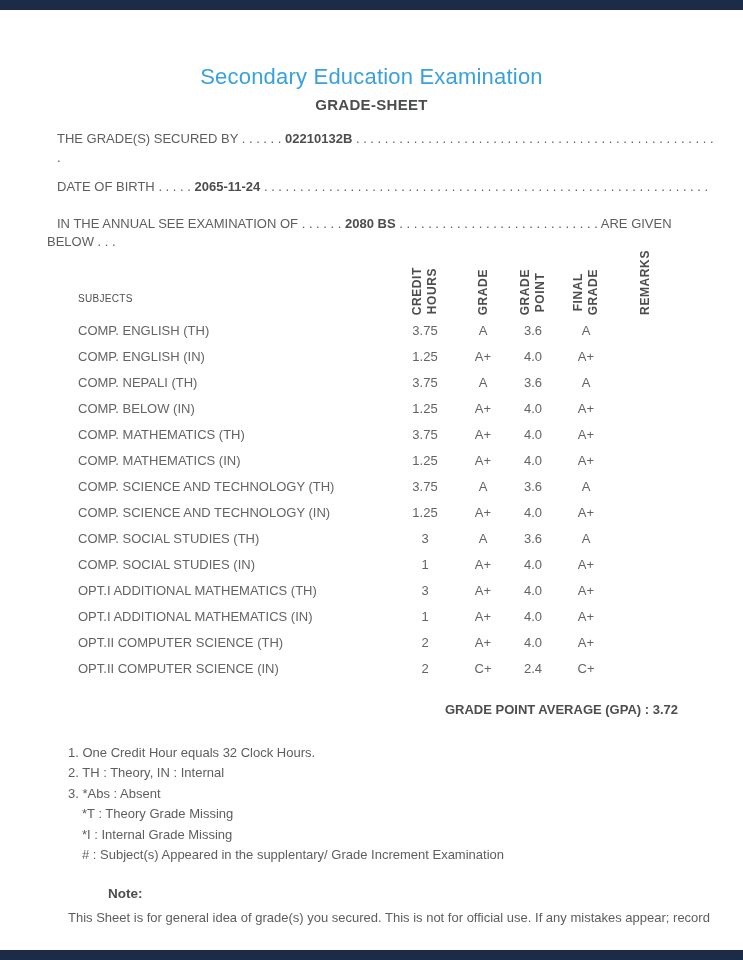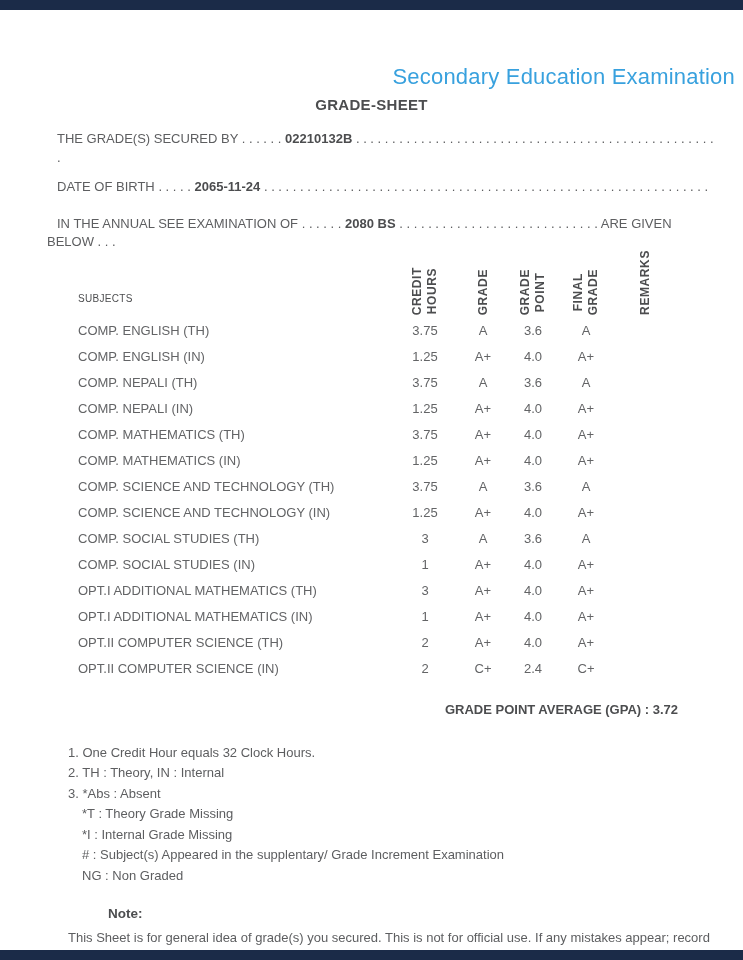--- a/index.html
+++ b/index.html
@@ -8,22 +8,22 @@
     width:743px;height:960px;
     background:#ffffff;
     overflow:hidden;
     font-family:"Liberation Sans", sans-serif;
     color:#5d5e60;
   }
   .bar{position:absolute;left:0;right:0;height:10px;background:#1b2b48;}
   .bar-top{top:0;}
   .bar-bottom{bottom:0;}
   .title{
-    margin:64px 8px 0 0;
-    text-align:right;
+    margin:64px 0 0 0;
+    text-align:center;
     font-size:22px;
     color:#38a1de;
     letter-spacing:0.2px;
   }
   .subtitle{
     margin-top:6px;
     text-align:center;
     font-size:15px;
     font-weight:bold;
     color:#4c4d4f;
@@ -164,21 +164,21 @@
         </tr>
         <tr>
           <td class="subject">COMP. NEPALI (TH)</td>
           <td class="num">3.75</td>
           <td class="num">A</td>
           <td class="num">3.6</td>
           <td class="num">A</td>
           <td class="num"></td>
         </tr>
         <tr>
-          <td class="subject">COMP. NEPALI (IN)</td>
+          <td class="subject">COMP. BELOW (IN)</td>
           <td class="num">1.25</td>
           <td class="num">A+</td>
           <td class="num">4.0</td>
           <td class="num">A+</td>
           <td class="num"></td>
         </tr>
         <tr>
           <td class="subject">COMP. MATHEMATICS (TH)</td>
           <td class="num">3.75</td>
           <td class="num">A+</td>
@@ -263,21 +263,20 @@
 
   <div class="gpa">GRADE POINT AVERAGE (GPA) : 3.72</div>
 
   <div class="footnotes">
       <div class="fn">1. One Credit Hour equals 32 Clock Hours.</div>
       <div class="fn">2. TH : Theory, IN : Internal</div>
       <div class="fn">3. *Abs : Absent</div>
       <div class="fn indent">*T : Theory Grade Missing</div>
       <div class="fn indent">*I : Internal Grade Missing</div>
       <div class="fn indent"># : Subject(s) Appeared in the supplentary/ Grade Increment Examination</div>
-      <div class="fn indent">NG : Non Graded</div>
     </div>
 
   <div class="note-heading">Note:</div>
   <div class="note-body">This Sheet is for general idea of grade(s) you secured. This is not for official use. If any mistakes appear; record</div>
 
   <div class="bar bar-bottom"></div>
 
 </div>
 
 </body></html>

